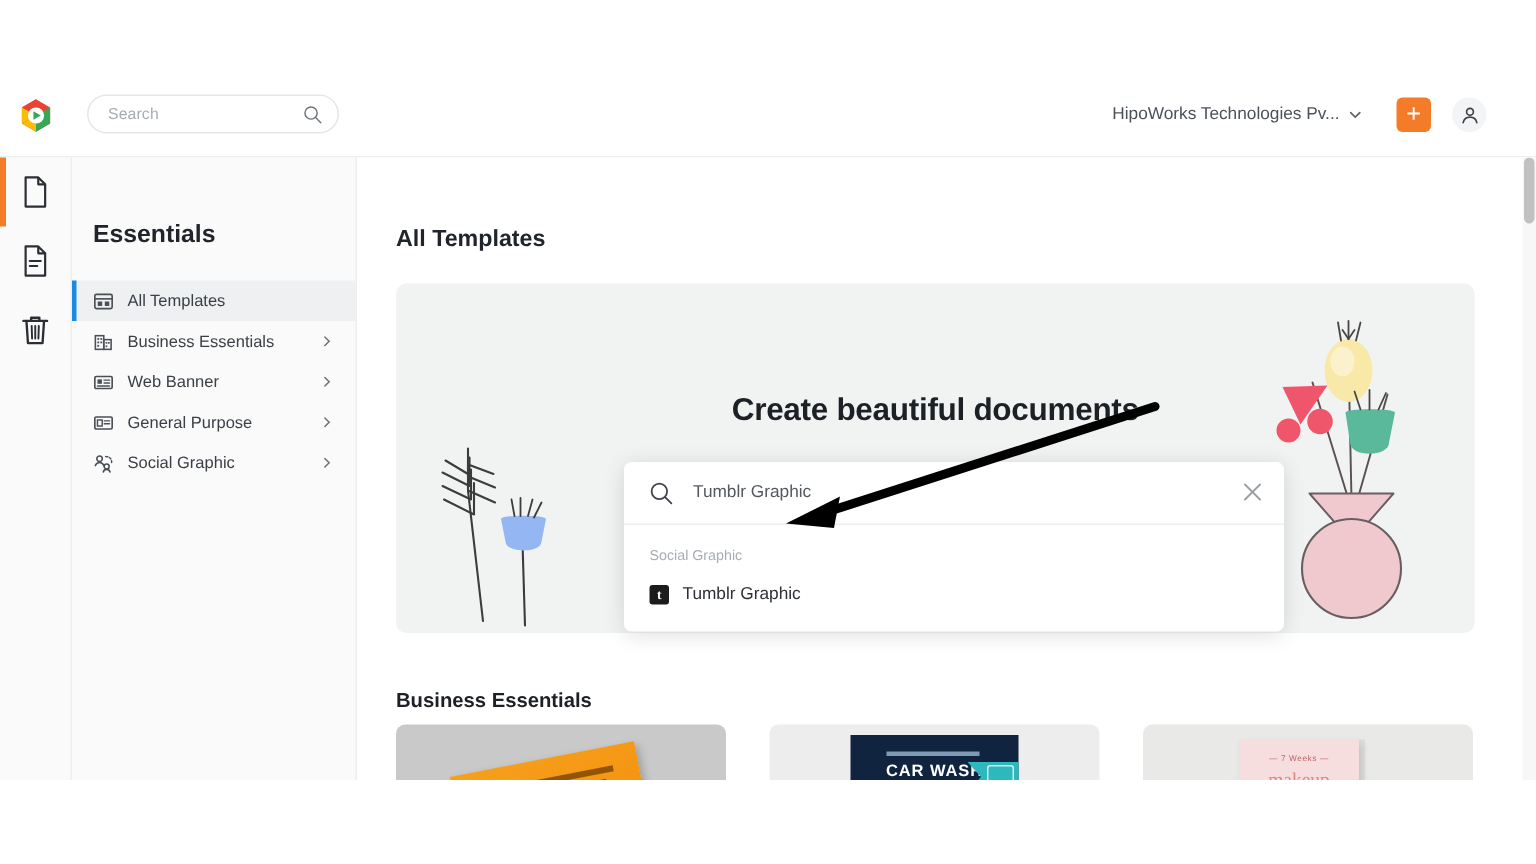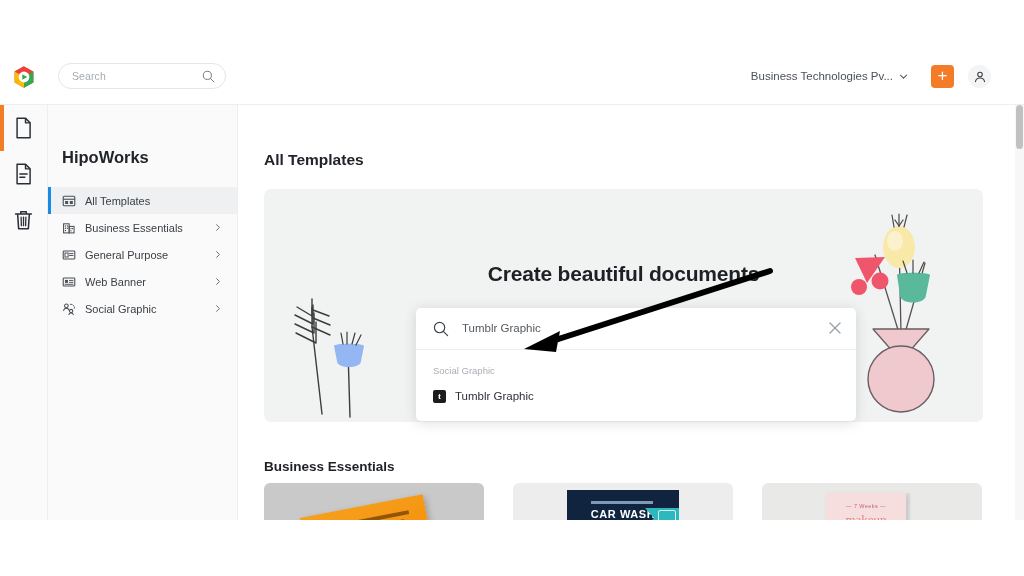--- a/index.html
+++ b/index.html
@@ -292,21 +292,21 @@
 
     <div class="search-box">
       <div class="ph">Search</div>
       <svg class="mag" viewBox="0 0 16 16">
         <circle cx="6.6" cy="6.6" r="5" fill="none" stroke="#6f757c" stroke-width="1.2"></circle>
         <line x1="10.3" y1="10.3" x2="14.6" y2="14.6" stroke="#6f757c" stroke-width="1.2" stroke-linecap="round"></line>
       </svg>
     </div>
 
     <div class="org-chip">
-      <span class="name">Business Technologies Pv...</span>
+      <span class="name">HipoWorks Technologies Pv...</span>
       <svg class="chev" viewBox="0 0 10 10">
         <polyline points="1.6,3.4 5,6.8 8.4,3.4" fill="none" stroke="#5a6068" stroke-width="1.2" stroke-linecap="round"></polyline>
       </svg>
     </div>
 
     <div class="plus-btn">
       <span>+</span>
     </div>
 
     <div class="avatar-btn">
@@ -342,21 +342,21 @@
         <path d="M8 5.4 v-2.3 h6 v2.3" fill="none" stroke="#2b2f35" stroke-width="1.7" stroke-linejoin="round"></path>
         <path d="M4.6 5.4 l1.1 16.2 h10.6 l1.1 -16.2" fill="none" stroke="#2b2f35" stroke-width="1.7" stroke-linejoin="round"></path>
         <line x1="8.4" y1="9" x2="8.7" y2="18.2" stroke="#2b2f35" stroke-width="1.4" stroke-linecap="round"></line>
         <line x1="11" y1="9" x2="11" y2="18.2" stroke="#2b2f35" stroke-width="1.4" stroke-linecap="round"></line>
         <line x1="13.6" y1="9" x2="13.3" y2="18.2" stroke="#2b2f35" stroke-width="1.4" stroke-linecap="round"></line>
       </svg>
     </div>
   </div>
 
   <div class="sidebar">
-    <div class="sidebar-title">HipoWorks</div>
+    <div class="sidebar-title">Essentials</div>
 
     <div class="nav">
 
       <div class="nav-item active">
         <svg class="nav-ico" viewBox="0 0 16 16">
           <rect x="1.4" y="2.6" width="13.2" height="10.8" rx="1.2" fill="none" stroke="#4b5057" stroke-width="1.25"></rect>
           <line x1="1.4" y1="6" x2="14.6" y2="6" stroke="#4b5057" stroke-width="1.25"></line>
           <rect x="3.6" y="8" width="3.4" height="3.4" fill="#4b5057"></rect>
           <rect x="9" y="8" width="3.4" height="3.4" fill="#4b5057"></rect>
         </svg>
@@ -378,39 +378,39 @@
         </svg>
         <span class="nav-label">Business Essentials</span>
         <svg class="nav-arrow" viewBox="0 0 10 10">
           <polyline points="3.2,1.4 6.8,5 3.2,8.6" fill="none" stroke="#6a7077" stroke-width="1.25" stroke-linecap="round"></polyline>
         </svg>
       </div>
 
       <div class="nav-item">
         <svg class="nav-ico" viewBox="0 0 16 16">
           <rect x="1.4" y="3.4" width="13.2" height="9.2" rx="1" fill="none" stroke="#4b5057" stroke-width="1.25"></rect>
-          <rect x="3.4" y="5.7" width="3.6" height="4.6" fill="none" stroke="#4b5057" stroke-width="1.1"></rect>
-          <line x1="8.6" y1="6.4" x2="12.6" y2="6.4" stroke="#4b5057" stroke-width="1.1" stroke-linecap="round"></line>
-          <line x1="8.6" y1="8.6" x2="12.6" y2="8.6" stroke="#4b5057" stroke-width="1.1" stroke-linecap="round"></line>
-        </svg>
-        <span class="nav-label">General Purpose</span>
-        <svg class="nav-arrow" viewBox="0 0 10 10">
-          <polyline points="3.2,1.4 6.8,5 3.2,8.6" fill="none" stroke="#6a7077" stroke-width="1.25" stroke-linecap="round"></polyline>
-        </svg>
-      </div>
-
-      <div class="nav-item">
-        <svg class="nav-ico" viewBox="0 0 16 16">
-          <rect x="1.4" y="3.4" width="13.2" height="9.2" rx="1" fill="none" stroke="#4b5057" stroke-width="1.25"></rect>
           <rect x="3.4" y="5.6" width="3.4" height="3.4" fill="#4b5057"></rect>
           <line x1="8.4" y1="6.2" x2="12.6" y2="6.2" stroke="#4b5057" stroke-width="1.1" stroke-linecap="round"></line>
           <line x1="8.4" y1="8.4" x2="12.6" y2="8.4" stroke="#4b5057" stroke-width="1.1" stroke-linecap="round"></line>
           <line x1="3.4" y1="10.6" x2="12.6" y2="10.6" stroke="#4b5057" stroke-width="1.1" stroke-linecap="round"></line>
         </svg>
         <span class="nav-label">Web Banner</span>
+        <svg class="nav-arrow" viewBox="0 0 10 10">
+          <polyline points="3.2,1.4 6.8,5 3.2,8.6" fill="none" stroke="#6a7077" stroke-width="1.25" stroke-linecap="round"></polyline>
+        </svg>
+      </div>
+
+      <div class="nav-item">
+        <svg class="nav-ico" viewBox="0 0 16 16">
+          <rect x="1.4" y="3.4" width="13.2" height="9.2" rx="1" fill="none" stroke="#4b5057" stroke-width="1.25"></rect>
+          <rect x="3.4" y="5.7" width="3.6" height="4.6" fill="none" stroke="#4b5057" stroke-width="1.1"></rect>
+          <line x1="8.6" y1="6.4" x2="12.6" y2="6.4" stroke="#4b5057" stroke-width="1.1" stroke-linecap="round"></line>
+          <line x1="8.6" y1="8.6" x2="12.6" y2="8.6" stroke="#4b5057" stroke-width="1.1" stroke-linecap="round"></line>
+        </svg>
+        <span class="nav-label">General Purpose</span>
         <svg class="nav-arrow" viewBox="0 0 10 10">
           <polyline points="3.2,1.4 6.8,5 3.2,8.6" fill="none" stroke="#6a7077" stroke-width="1.25" stroke-linecap="round"></polyline>
         </svg>
       </div>
 
       <div class="nav-item">
         <svg class="nav-ico" viewBox="0 0 16 16">
           <circle cx="5" cy="4.4" r="2.1" fill="none" stroke="#4b5057" stroke-width="1.2"></circle>
           <path d="M1.8 9.6 C2.4 7.8 3.6 7.2 5 7.2 C6.4 7.2 7.6 7.8 8.2 9.6" fill="none" stroke="#4b5057" stroke-width="1.2" stroke-linecap="round"></path>
           <circle cx="10.4" cy="10.3" r="1.9" fill="none" stroke="#4b5057" stroke-width="1.2"></circle>

